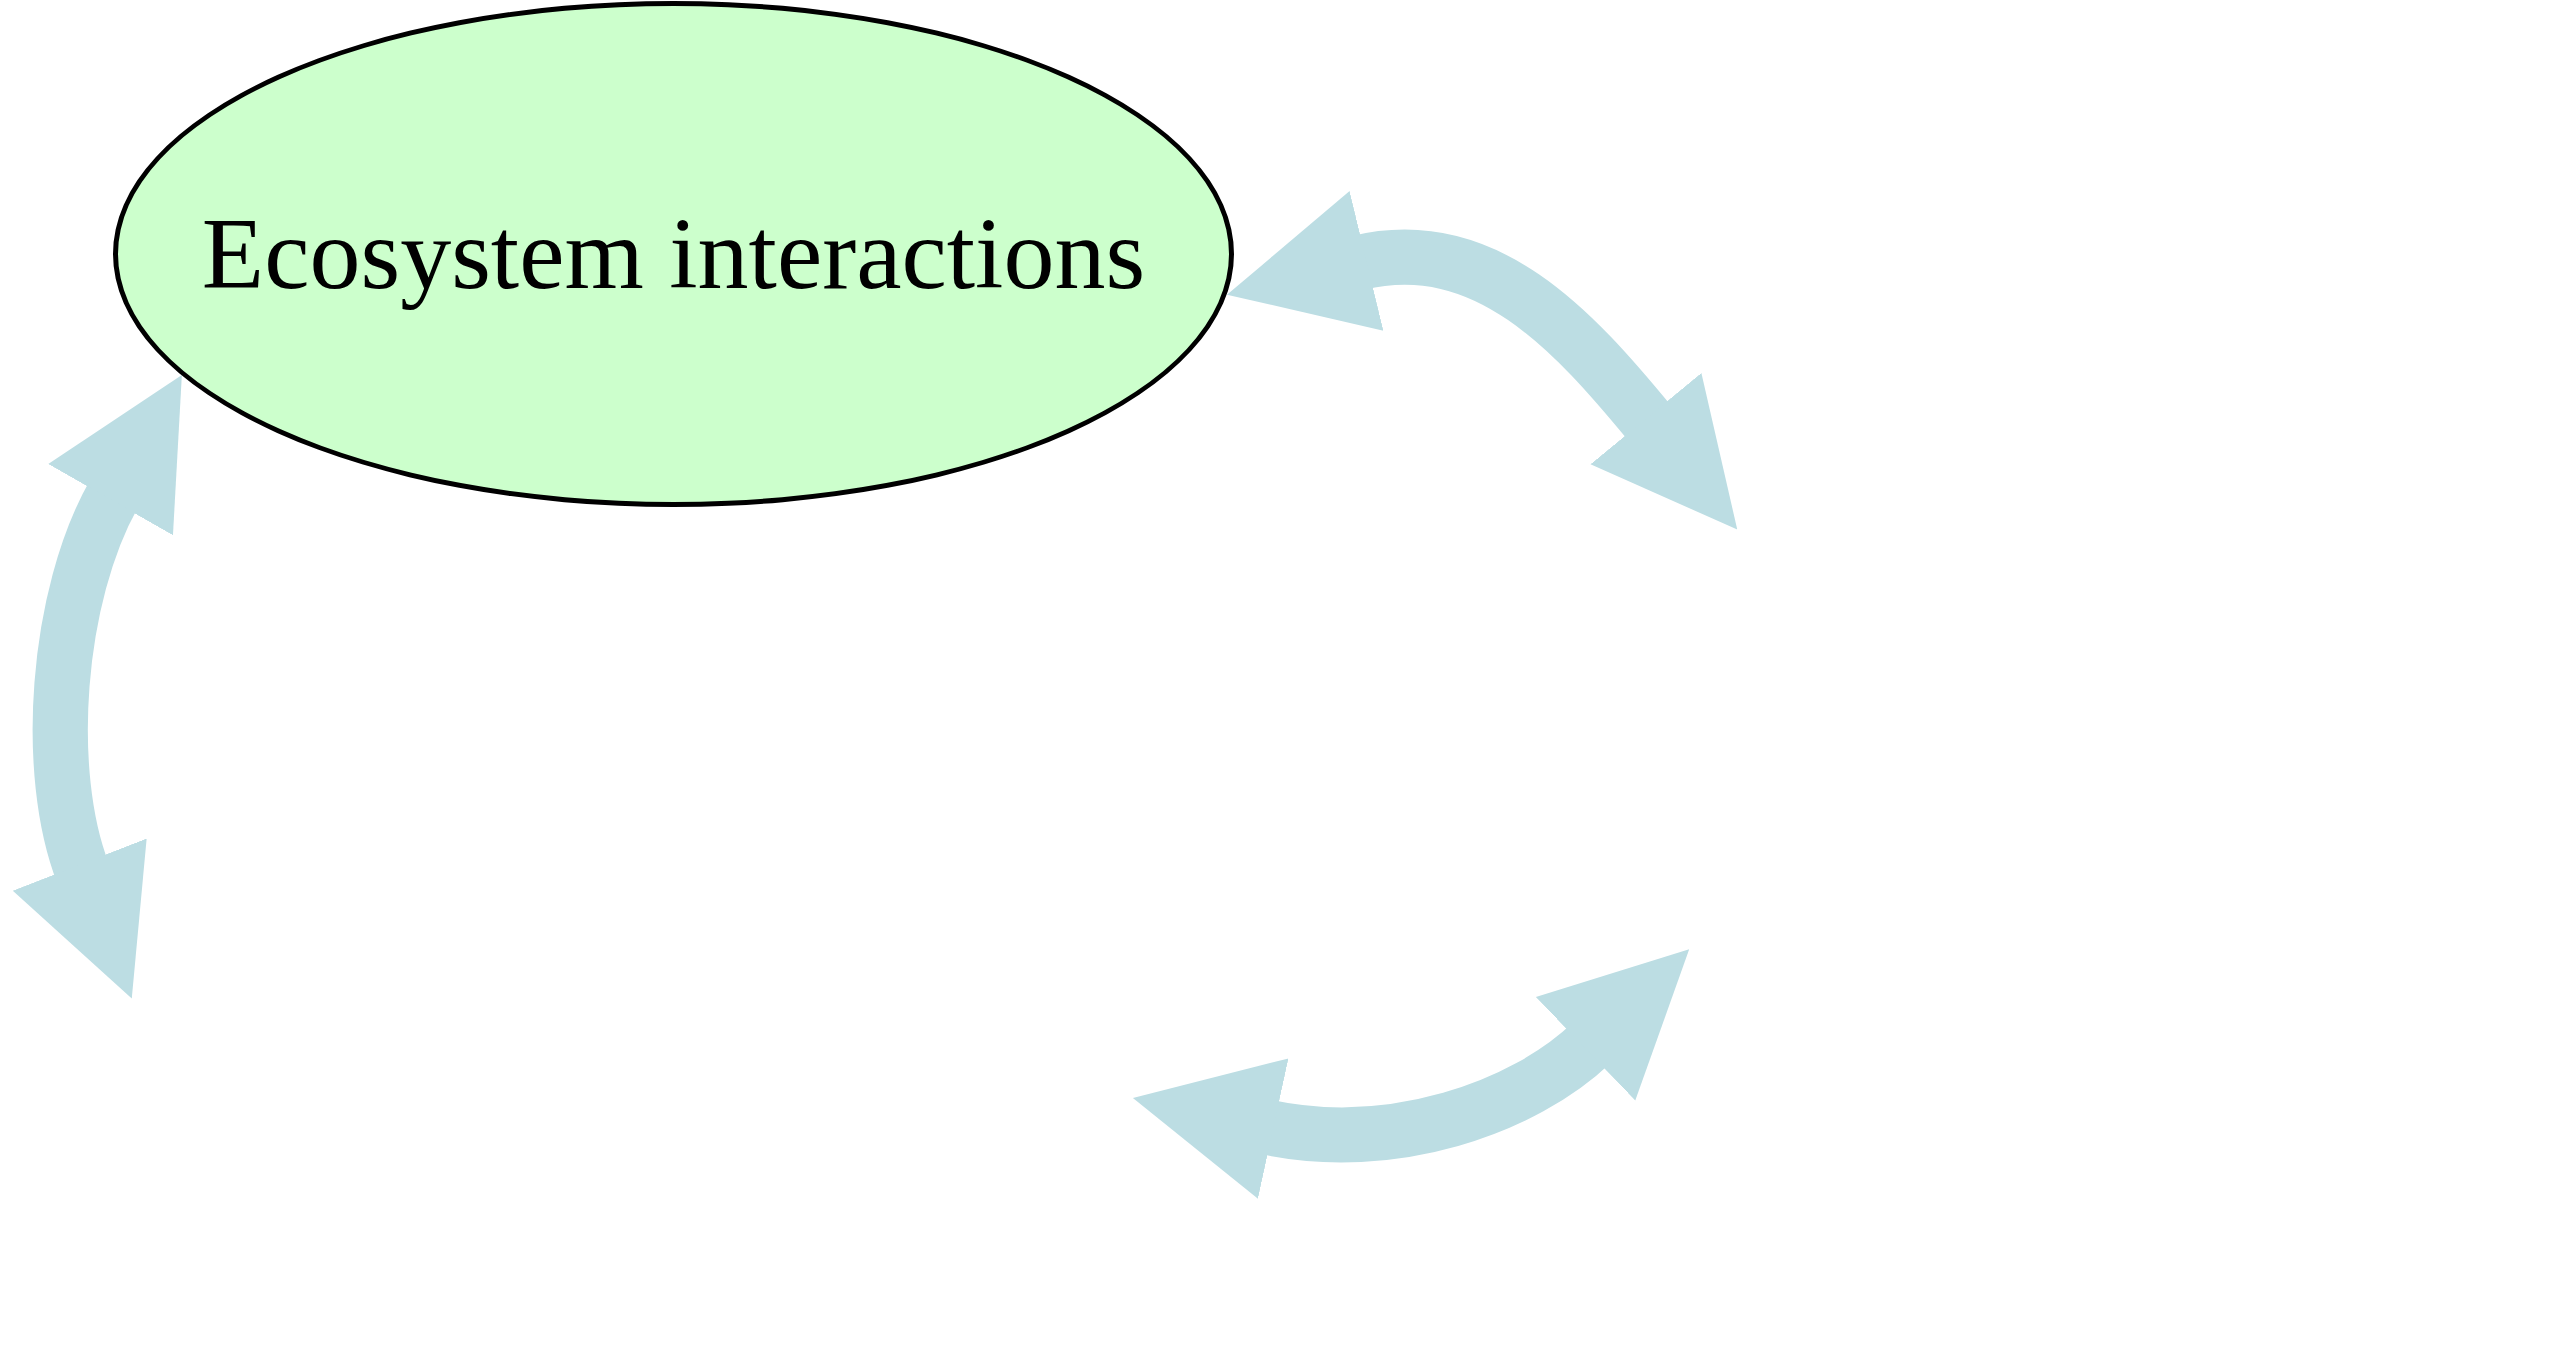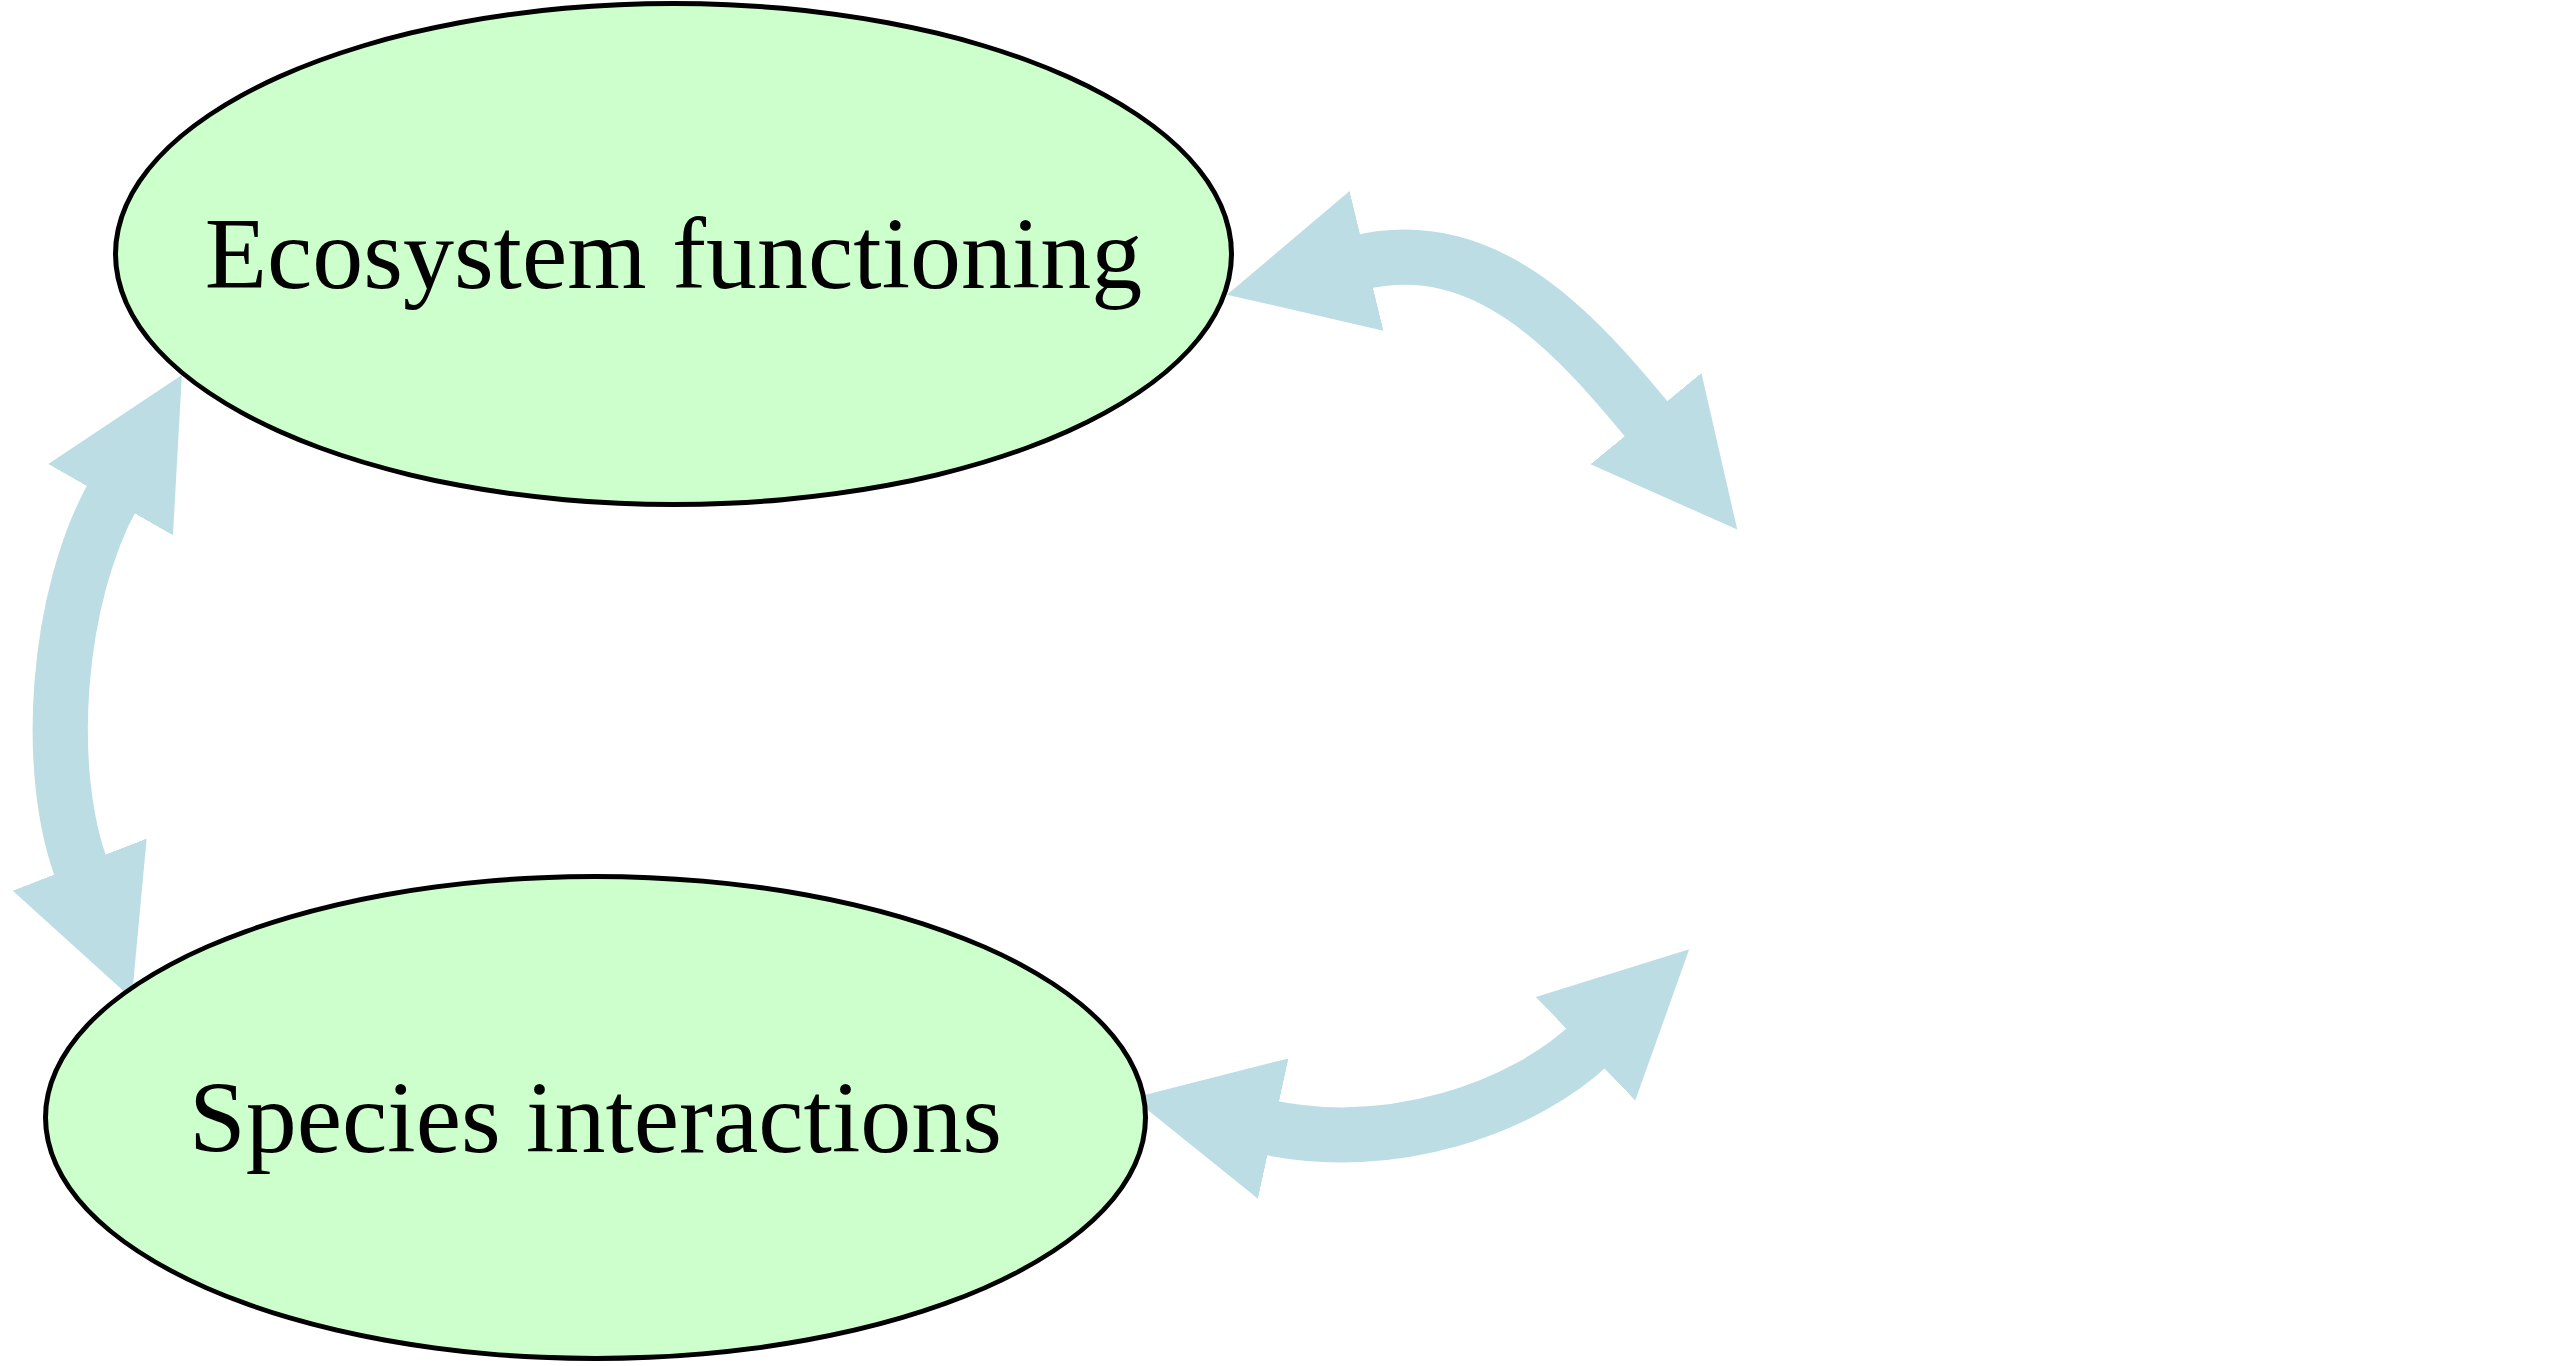--- a/index.html
+++ b/index.html
@@ -61,22 +61,19 @@
     </defs>
 
     <path class="edge" d="M 208,891 C 100,1080 80,1400 150,1580" marker-start="url(#arrowhead)" marker-end="url(#arrowhead)"></path>
 
     <path class="edge" d="M 2459,476 C 2690,420 2850,600 2990,770" marker-start="url(#arrowhead)" marker-end="url(#arrowhead)"></path>
 
     <path class="edge" d="M 2290,2040 C 2520,2090 2760,2005 2882,1888" marker-start="url(#arrowhead)" marker-end="url(#arrowhead)"></path>
   </svg>
 
   <div class="node eco">
-    <span class="node-label">Ecosystem functioning</span>
+    <span class="node-label">Ecosystem interactions</span>
   </div>
 
-  <div class="node species">
-    <span class="node-label">Species interactions</span>
-  </div>
 
 
 </div>
 
 
 </body></html>

